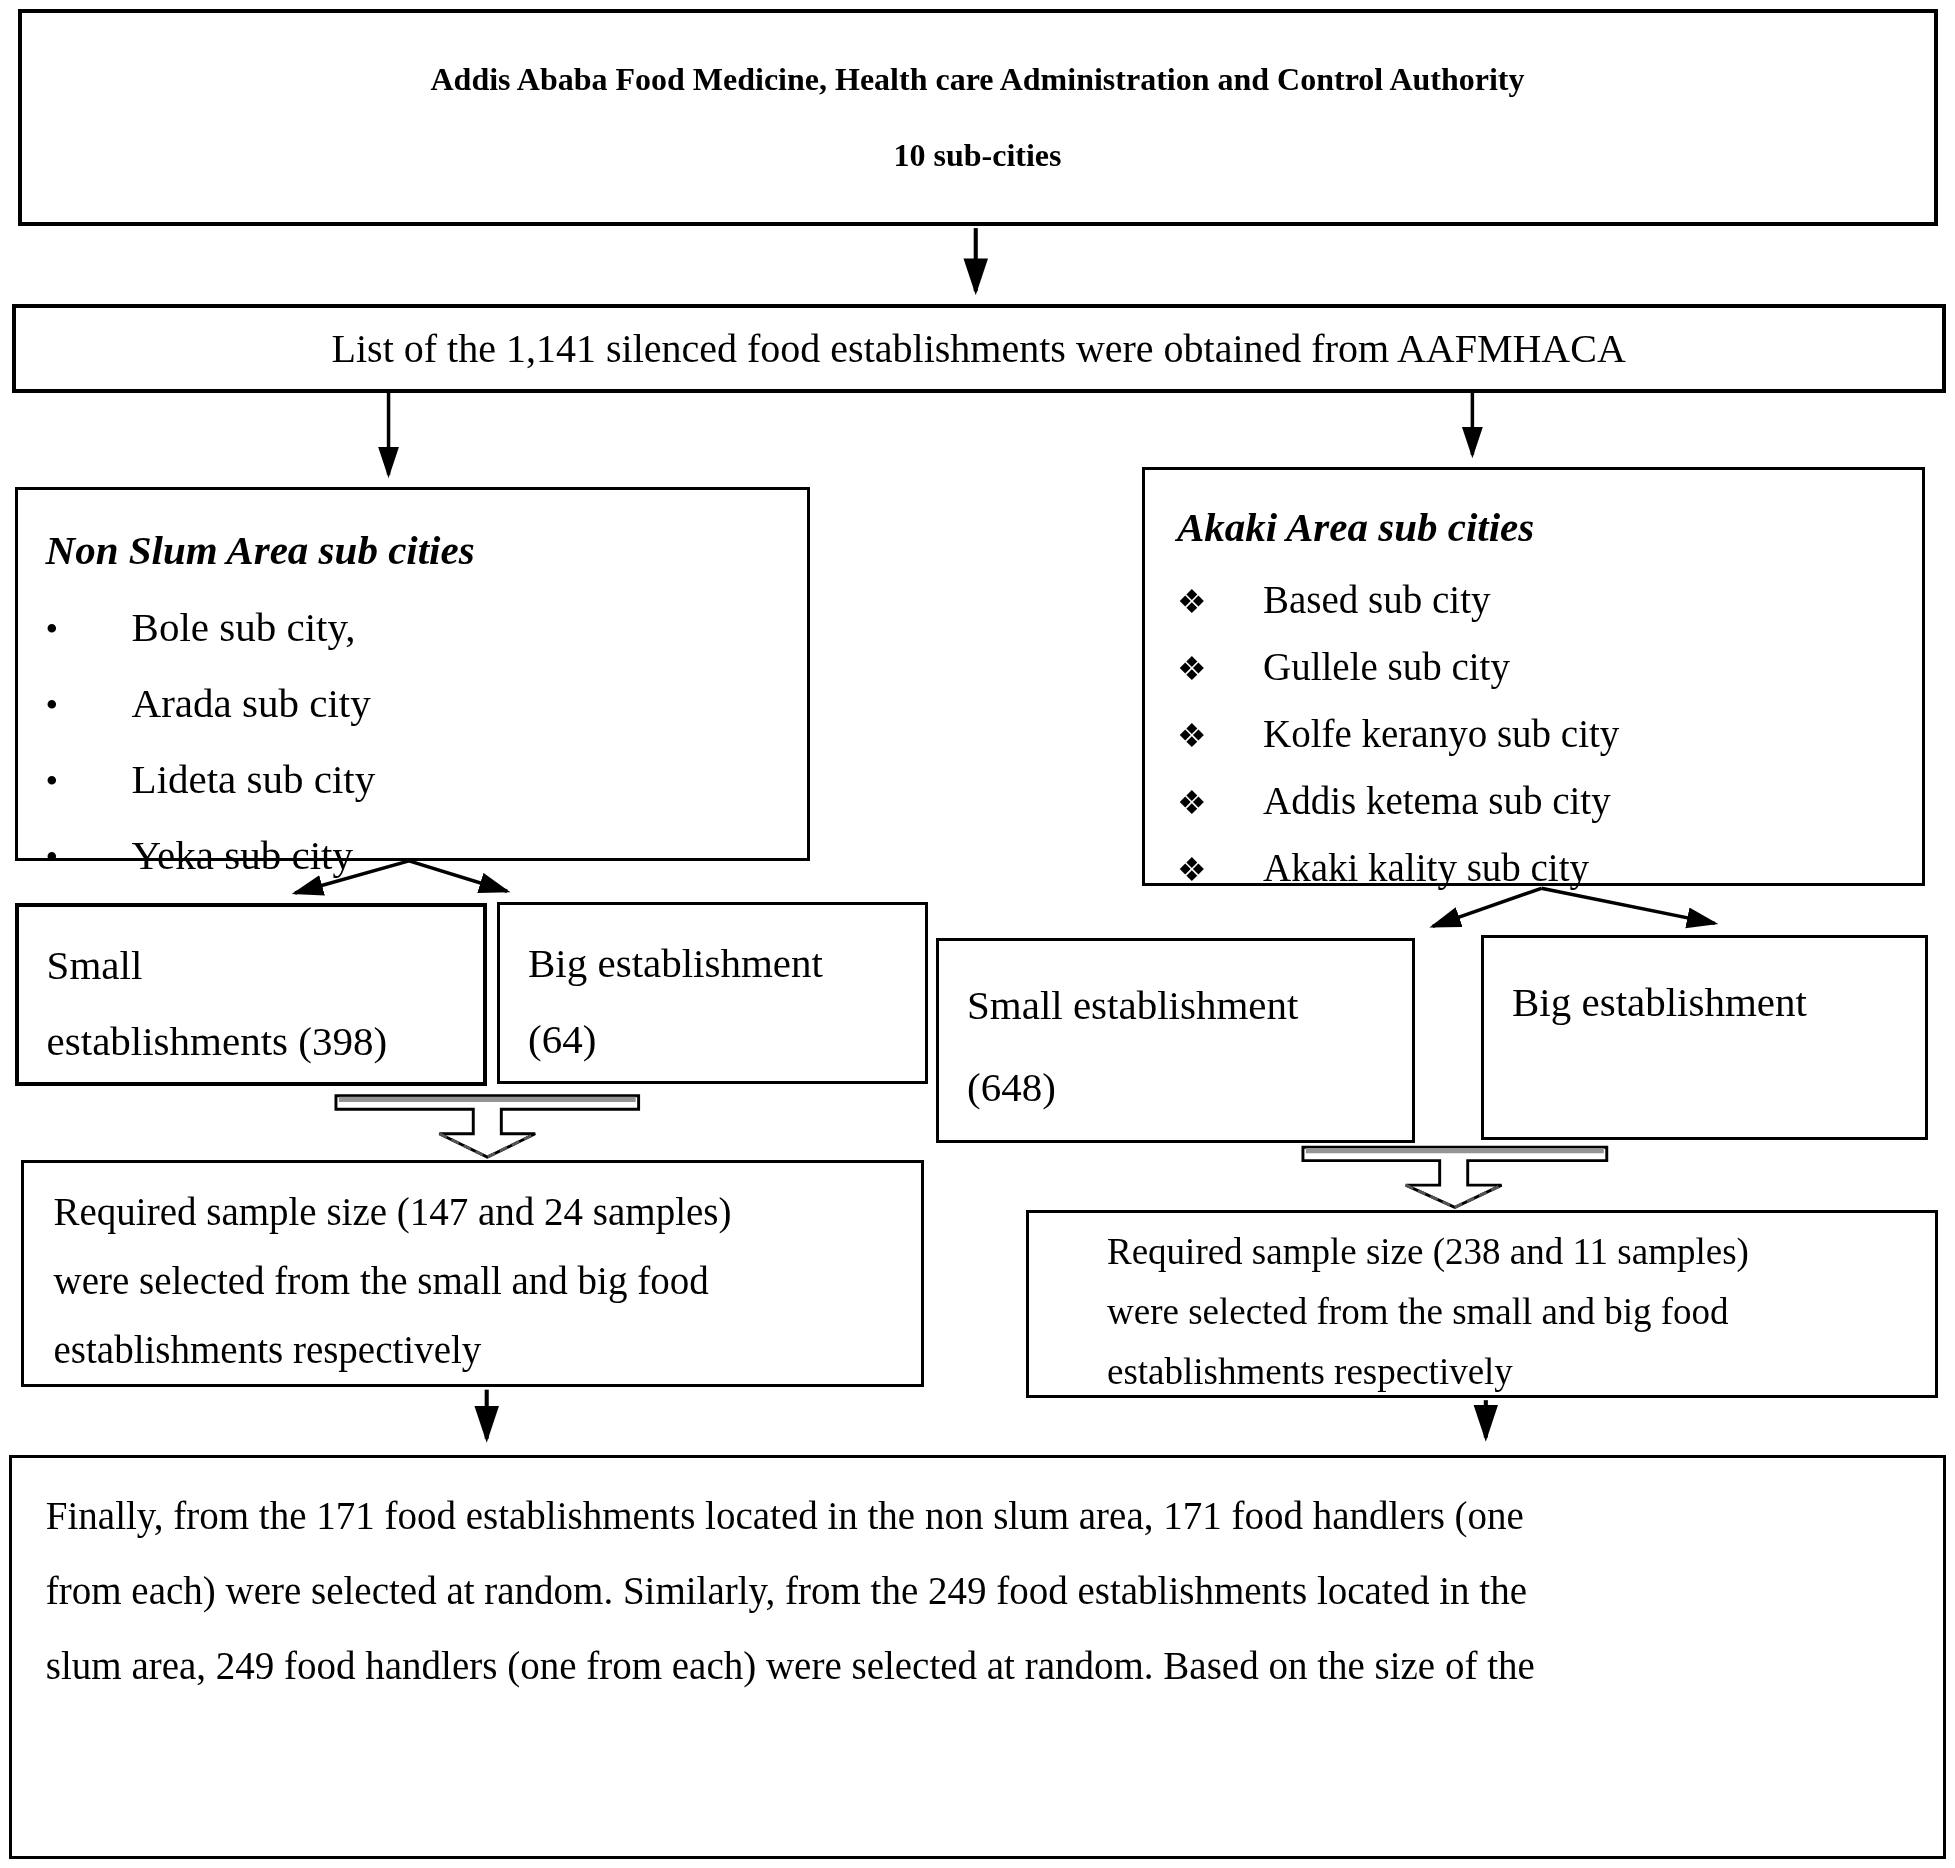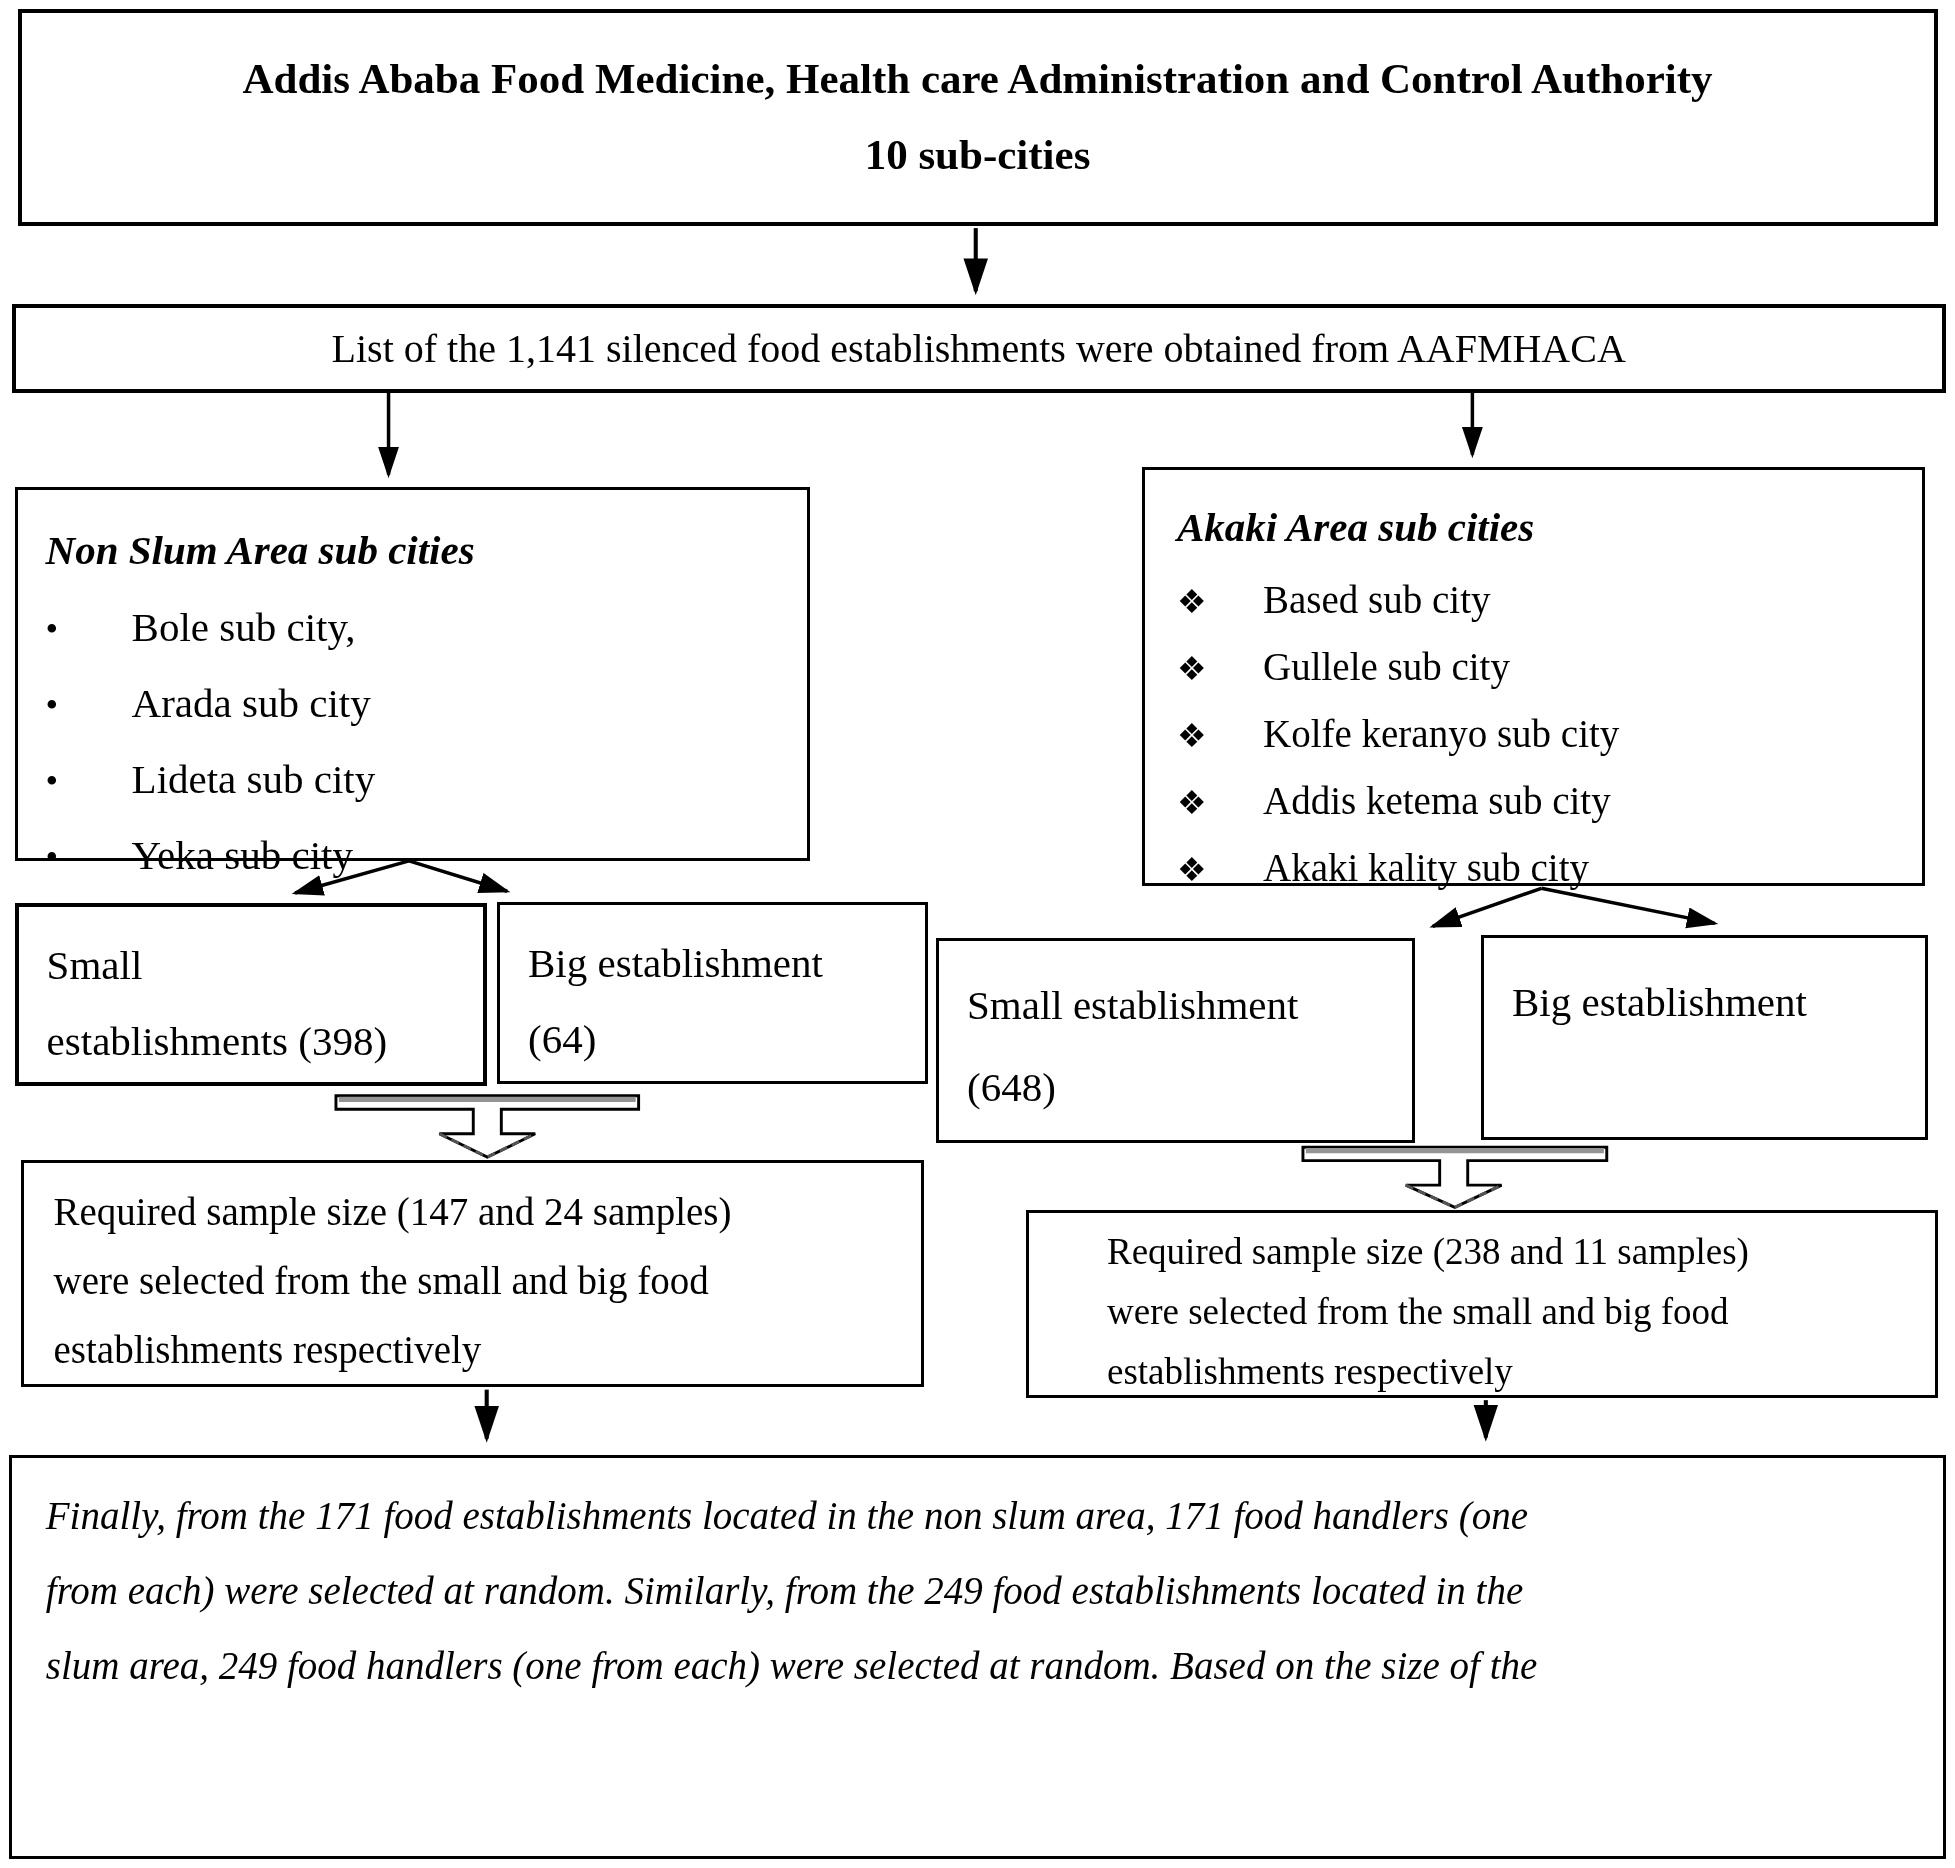--- a/index.html
+++ b/index.html
@@ -18,21 +18,21 @@
   .box{
     position:absolute;
     background:#ffffff;
     border:3.5px solid #000;
     box-sizing:border-box;
   }
   .center-text{display:flex;flex-direction:column;align-items:center;justify-content:center;text-align:center;}
 
   
   .title-box{left:17.5px; top:8.8px; width:1920px; height:217px; border-width:4.1px;}
-  .title-box .line{font-weight:bold; font-size:43px; line-height:76px; white-space:nowrap;}
+  .title-box .line{font-weight:bold; font-size:32px; line-height:76px; white-space:nowrap;}
 
   
   .source-box{left:11.7px; top:304px; width:1934px; height:89px; border-width:4.1px;}
   .source-box .line{font-size:40px; white-space:nowrap;}
 
   
   .non-slum-box{left:14.6px; top:487px; width:795px; height:374px; padding:26px 17.5px 0 28px;}
   .slum-box{left:1142px; top:467px; width:783px; height:419px; padding:23.4px 14px 0 32px;}
   .area-title{font-weight:bold; font-size:41px; line-height:69px; white-space:nowrap;font-style:italic;}
   .blist{margin:4.7px 0 0 0; padding:0; list-style:none;}
@@ -54,21 +54,21 @@
 
   
   .req-box .line{white-space:nowrap;}
   .req-left{left:20.5px; top:1160px; width:903px; height:227px; padding:14px 11.7px 0 30px; font-size:39px;}
   .req-left .line{line-height:69px;}
   .req-right{left:1026px; top:1210px; width:912px; height:188px; padding:9.3px 11.7px 0 30px; font-size:37px;}
   .req-right .line{line-height:60px;margin-left:48px;}
 
   
   .final-box{left:8.8px; top:1455px; width:1937px; height:404px; padding:20px 23.4px 0 34px; font-size:39px;}
-  .final-box .line{line-height:75px; white-space:nowrap;font-style:italic;}
+  .final-box .line{line-height:75px; white-space:nowrap;}
 </style>
 </head>
 <body>
 
 <div class="canvas">
 
   <svg class="overlay" viewBox="0 0 3346 3198" xmlns="http://www.w3.org/2000/svg">
     <defs>
       <marker id="ah" markerWidth="12" markerHeight="10" refX="8" refY="3" orient="auto" markerUnits="strokeWidth">
         <path d="M0,0 L9,3 L0,6 z" fill="#000"></path>

